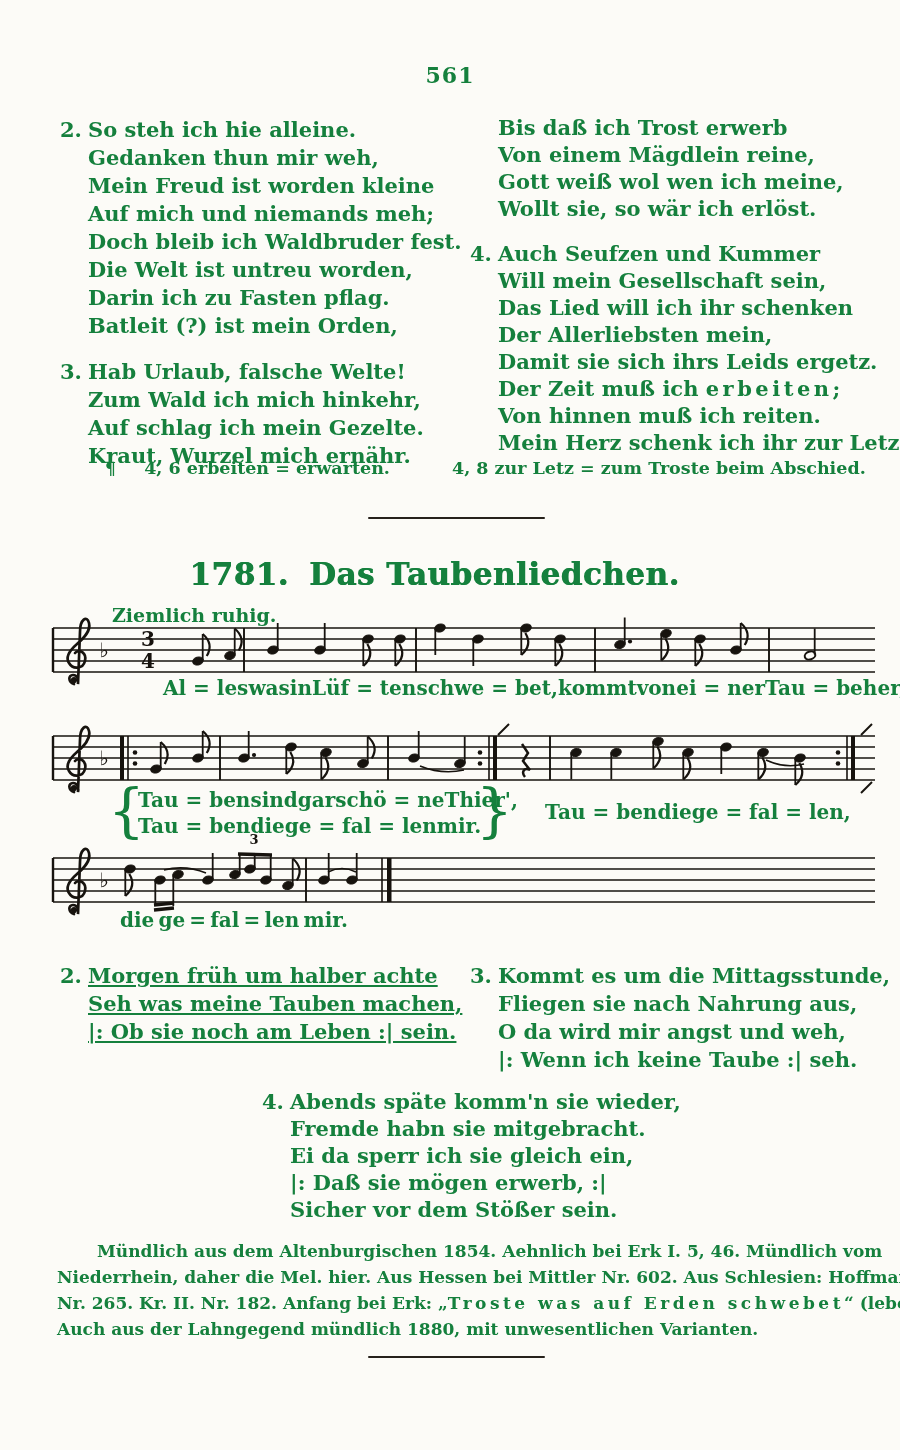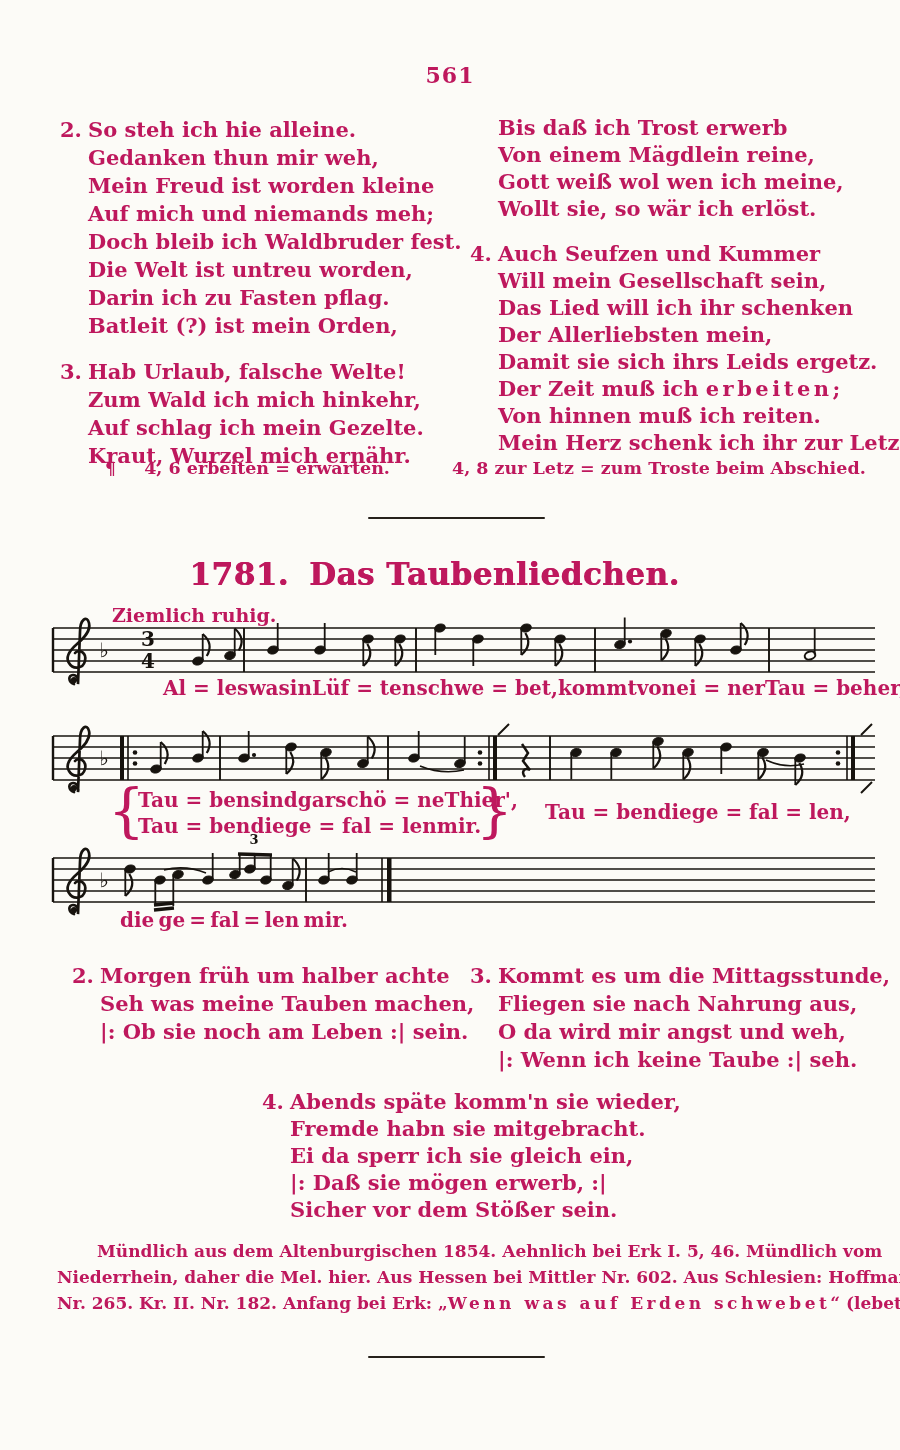--- a/index.html
+++ b/index.html
@@ -1,16 +1,16 @@
 <!DOCTYPE html>
 <html><head>
 <meta charset="utf-8">
 <style>
   html,body{margin:0;padding:0;background:#d8d5cf;}
-  .page{position:relative;width:900px;height:1450px;background:#fcfbf7;color:#be185d;
+  .page{position:relative;width:900px;height:1450px;background:#fcfbf7;color:#15803d;
         font-family:"DejaVu Serif",serif;font-weight:700;overflow:hidden;margin:0 auto;}
   .pagenum{position:absolute;top:62px;left:0;width:900px;text-align:center;font-size:22px;letter-spacing:1px;}
   .col{position:absolute;}
   .vline{font-size:21px;white-space:nowrap;}
   .lh28 .vline{line-height:28px;}
   .lh27 .vline{line-height:27px;}
   .verse + .verse{margin-top:18px;}
   .vnum{display:inline-block;width:28px;}
   .ind{padding-left:28px;}
   .sperr{letter-spacing:3.5px;}
@@ -299,21 +299,21 @@
   <div class="lyr" id="lyr3" style="left:120px;top:908px;width:228px;">
       <span>die</span>
       <span>ge</span>
       <span>=</span>
       <span>fal</span>
       <span>=</span>
       <span>len</span>
       <span>mir.</span>
     </div>
 
-  <div class="col lh28" id="bot-left" style="top:962px;left:72px;">
+  <div class="col lh28" id="bot-left" style="top:962px;left:60px;text-decoration:underline;">
       <div class="verse">
         <div class="vline"><span class="vnum">2.</span>Morgen früh um halber achte</div>
         <div class="vline ind">Seh was meine Tauben machen,</div>
         <div class="vline ind">|: Ob sie noch am Leben :| sein.</div>
       </div>
     </div>
   <div class="col lh28" id="bot-right" style="top:962px;left:470px;">
       <div class="verse">
         <div class="vline"><span class="vnum">3.</span>Kommt es um die Mittagsstunde,</div>
         <div class="vline ind">Fliegen sie nach Nahrung aus,</div>
@@ -327,18 +327,19 @@
         <div class="vline ind">Fremde habn sie mitgebracht.</div>
         <div class="vline ind">Ei da sperr ich sie gleich ein,</div>
         <div class="vline ind">|: Daß sie mögen erwerb, :|</div>
         <div class="vline ind">Sicher vor dem Stößer sein.</div>
       </div>
     </div>
 
   <div class="source" id="source-note">
       <div class="sline first">Mündlich aus dem Altenburgischen 1854.  Aehnlich bei Erk I. 5, 46.  Mündlich vom</div>
       <div class="sline">Niederrhein, daher die Mel. hier.  Aus Hessen bei Mittler Nr. 602.  Aus Schlesien: Hoffmann</div>
-      <div class="sline"><span>Nr. 265.  Kr. II. Nr. 182.  Anfang bei Erk: „</span><span class="sperr">Wenn was auf Erden schwebet</span><span>“ (lebet).</span></div>
+      <div class="sline"><span>Nr. 265.  Kr. II. Nr. 182.  Anfang bei Erk: „</span><span class="sperr">Troste was auf Erden schwebet</span><span>“ (lebet).</span></div>
+      <div class="sline">Auch aus der Lahngegend mündlich 1880, mit unwesentlichen Varianten.</div>
     </div>
 
   <div class="divider d2"></div>
 
 </div>
 
 </body></html>

